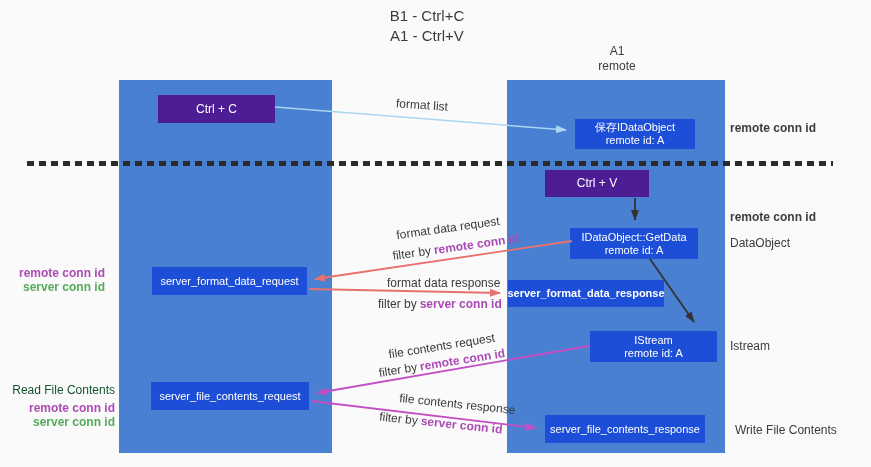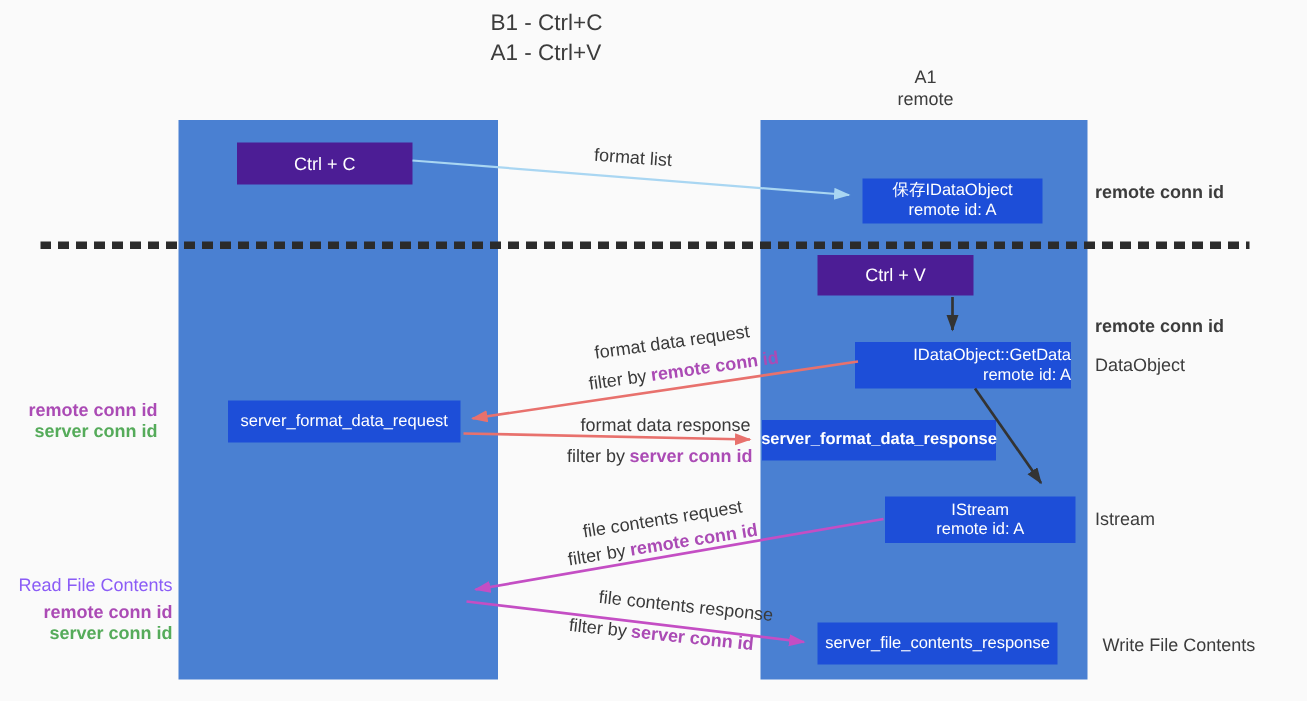--- a/index.html
+++ b/index.html
@@ -1,39 +1,39 @@
 <!DOCTYPE html>
 <html><head>
 <meta charset="utf-8">
 <style>
   html,body{margin:0;padding:0;background:#fafafa;font-family:"Liberation Sans","DejaVu Sans",sans-serif;}
   .canvas{position:relative;width:871px;height:467px;background:#fafafa;overflow:hidden;}
 
-  .title{position:absolute;left:327px;top:6px;width:200px;text-align:left;font-size:15px;color:#3c3c3c;line-height:20px;}
+  .title{position:absolute;left:327px;top:6px;width:200px;text-align:center;font-size:15px;color:#3c3c3c;line-height:20px;}
 
   .lane-header{position:absolute;text-align:center;font-size:12px;color:#3c3c3c;line-height:15px;}
   .lh-left{left:135px;top:44px;width:150px;}
   .lh-right{left:542px;top:44px;width:150px;}
 
   .lane{position:absolute;top:80px;height:373px;background:#4a80d2;}
   .lane-left{left:119px;width:213px;}
   .lane-right{left:507px;width:218px;}
 
   .divider{position:absolute;left:27px;top:161px;width:806px;height:5px;
     background:repeating-linear-gradient(90deg,#2b2b2b 0 7px,transparent 7px 12px);z-index:6;}
 
   .node{position:absolute;color:#fff;display:flex;flex-direction:column;align-items:center;justify-content:center;
     text-align:center;z-index:4;line-height:13px;}
   .green{background:#4c1d95;font-size:12px;}
   .orange{background:#1d4ed8;font-size:11px;}
 
   .n-ctrlc{left:158px;top:95px;width:117px;height:28px;}
   .n-save{left:575px;top:119px;width:120px;height:30px;}
   .n-ctrlv{left:545px;top:170px;width:104px;height:27px;}
-  .n-getdata{left:570px;top:228px;width:144px;height:31px;align-items:flex-end;}
+  .n-getdata{left:570px;top:228px;width:128px;height:31px;}
   .n-fmtreq{left:152px;top:267px;width:155px;height:28px;text-align:right;}
   .n-fmtresp{left:508px;top:280px;width:156px;height:27px;font-weight:bold;}
   .n-istream{left:590px;top:331px;width:127px;height:31px;}
   .n-filereq{left:151px;top:382px;width:158px;height:28px;}
   .n-fileresp{left:545px;top:415px;width:160px;height:28px;}
 
   .arrows{position:absolute;left:0;top:0;width:871px;height:467px;z-index:5;pointer-events:none;}
 
   .elabel{position:absolute;font-size:12px;color:#3a3a3a;white-space:nowrap;z-index:7;}
   .purple{color:#ab4bb5;font-weight:bold;}
@@ -52,21 +52,21 @@
 
   .side{position:absolute;font-size:12px;white-space:nowrap;z-index:7;color:#3c3c3c;}
   .s-r1{left:730px;top:121px;}
   .s-r2{left:730px;top:210px;}
   .s-r3{left:730px;top:236px;}
   .s-r4{left:730px;top:339px;}
   .s-r5{left:735px;top:423px;}
   .left-block{position:absolute;text-align:right;font-size:12px;line-height:14px;z-index:7;white-space:nowrap;}
   .s-l1{left:5px;top:266px;width:100px;}
   .s-l2{left:5px;top:383px;width:110px;}
-  .s-l2 .black-line{color:#8b5cf6;margin-bottom:4px;text-align:right;}
+  .s-l2 .black-line{color:#14532d;margin-bottom:4px;text-align:right;}
 </style>
 </head>
 <body>
 
 <div class="canvas">
 
   <div class="title">
     <div>B1 - Ctrl+C</div>
     <div>A1 - Ctrl+V</div>
   </div>
@@ -97,20 +97,23 @@
   </div>
   <div class="node orange n-fmtreq">
     <div>server_format_data_request</div>
   </div>
   <div class="node orange n-fmtresp">
     <div>server_format_data_response</div>
   </div>
   <div class="node orange n-istream">
     <div>IStream</div>
     <div>remote id: A</div>
+  </div>
+  <div class="node orange n-filereq">
+    <div>server_file_contents_request</div>
   </div>
   <div class="node orange n-fileresp">
     <div>server_file_contents_response</div>
   </div>
 
   <svg class="arrows" viewBox="0 0 871 467">
     <defs>
       <marker id="m-blue" markerWidth="12" markerHeight="10" refX="10" refY="4" orient="auto" markerUnits="userSpaceOnUse">
         <path d="M0,0 L11,4 L0,8 Z" fill="#a9d6f2"></path>
       </marker>

